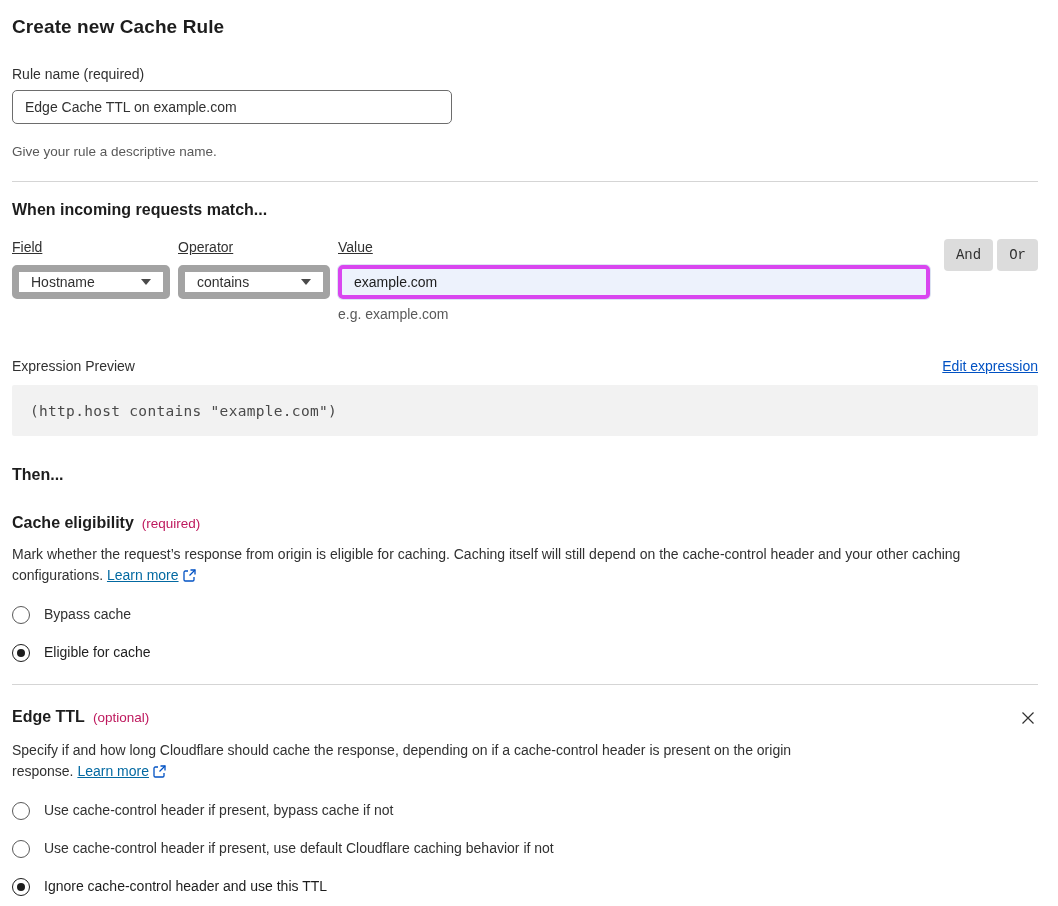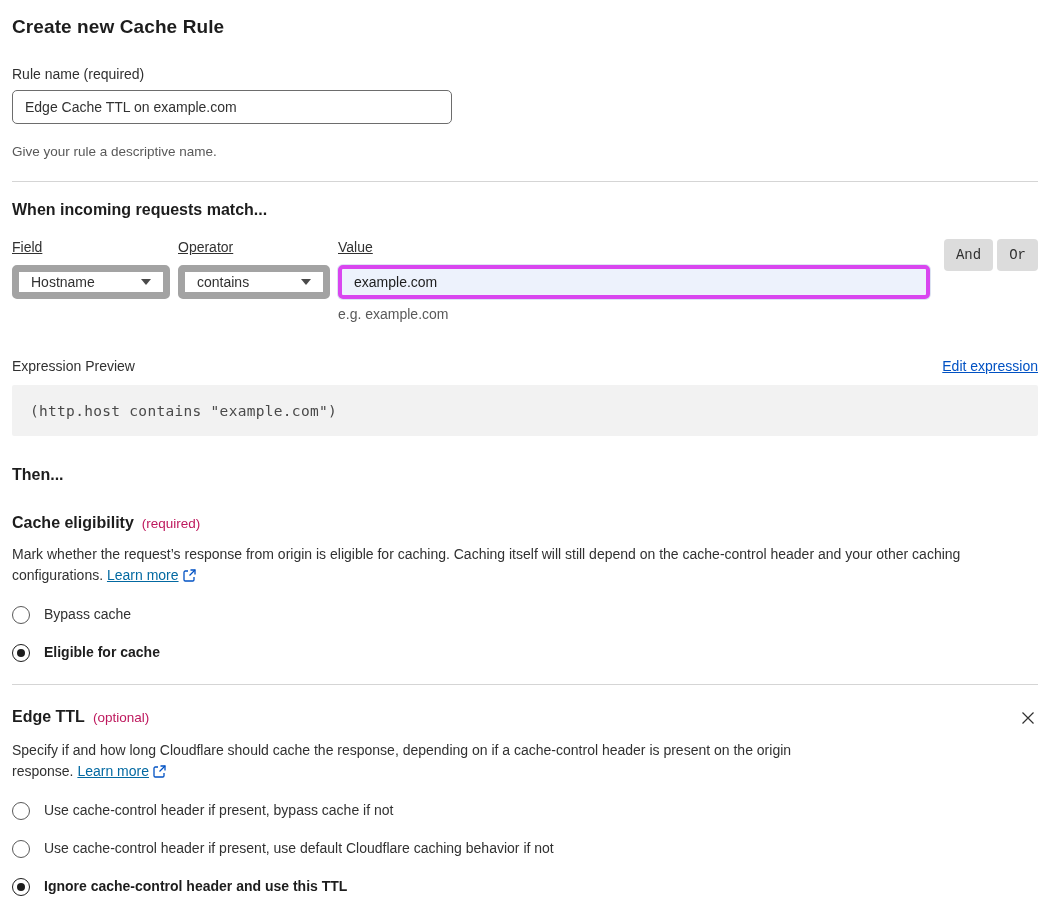--- a/index.html
+++ b/index.html
@@ -183,21 +183,21 @@
   .radio-circle.checked { border-color: #1d1d1d; }
   .radio-circle.checked::after {
     content: "";
     position: absolute;
     left: 3.5px; top: 3.5px;
     width: 8px; height: 8px;
     border-radius: 50%;
     background: #1d1d1d;
   }
   .radio-label { font-size: 14px; color: #313131; }
-  .radio-label.selected { font-weight: 700; color: #1d1d1d; }
+  .radio-label.selected { font-weight: 400; color: #1d1d1d; }
 
   .close-btn {
     background: none;
     border: none;
     cursor: pointer;
     padding: 2px;
     line-height: 0;
     align-self: flex-start;
   }
 </style>

